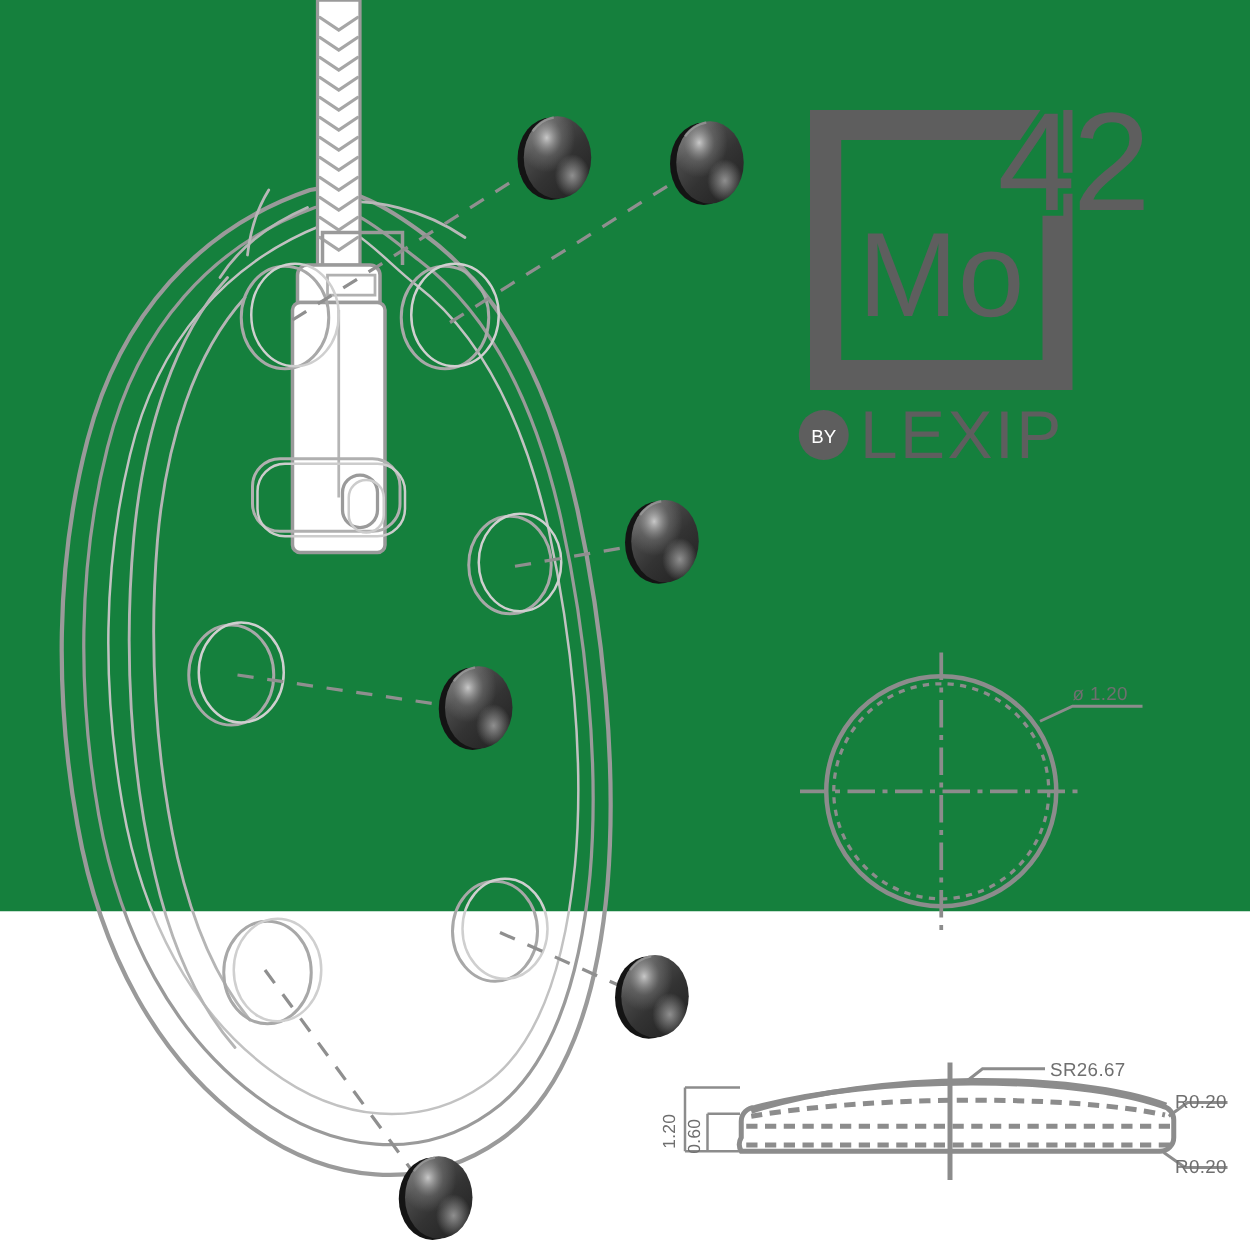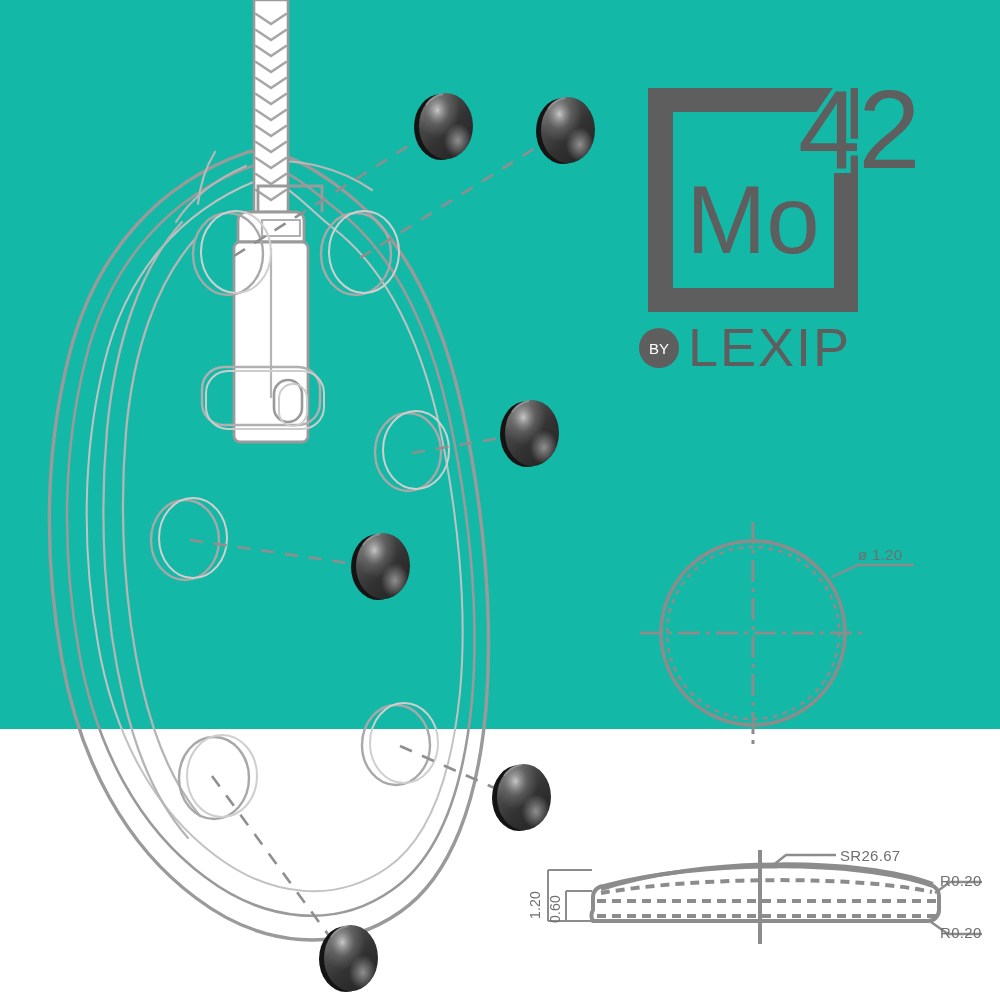--- a/index.html
+++ b/index.html
@@ -11,21 +11,21 @@
   body {
     width: 1000px;
     height: 1000px;
     overflow: hidden;
     font-family: "Liberation Sans", sans-serif;
   }
   #stage {
     position: relative;
     width: 1000px;
     height: 729px;
-    background: #14b8a6;
+    background: #15803d;
   }
   #stage svg.layer {
     position: absolute;
     top: 0;
     left: 0;
     width: 1000px;
     height: 1000px;
   }
   .dim-text {
     font-family: "Liberation Sans", sans-serif;

